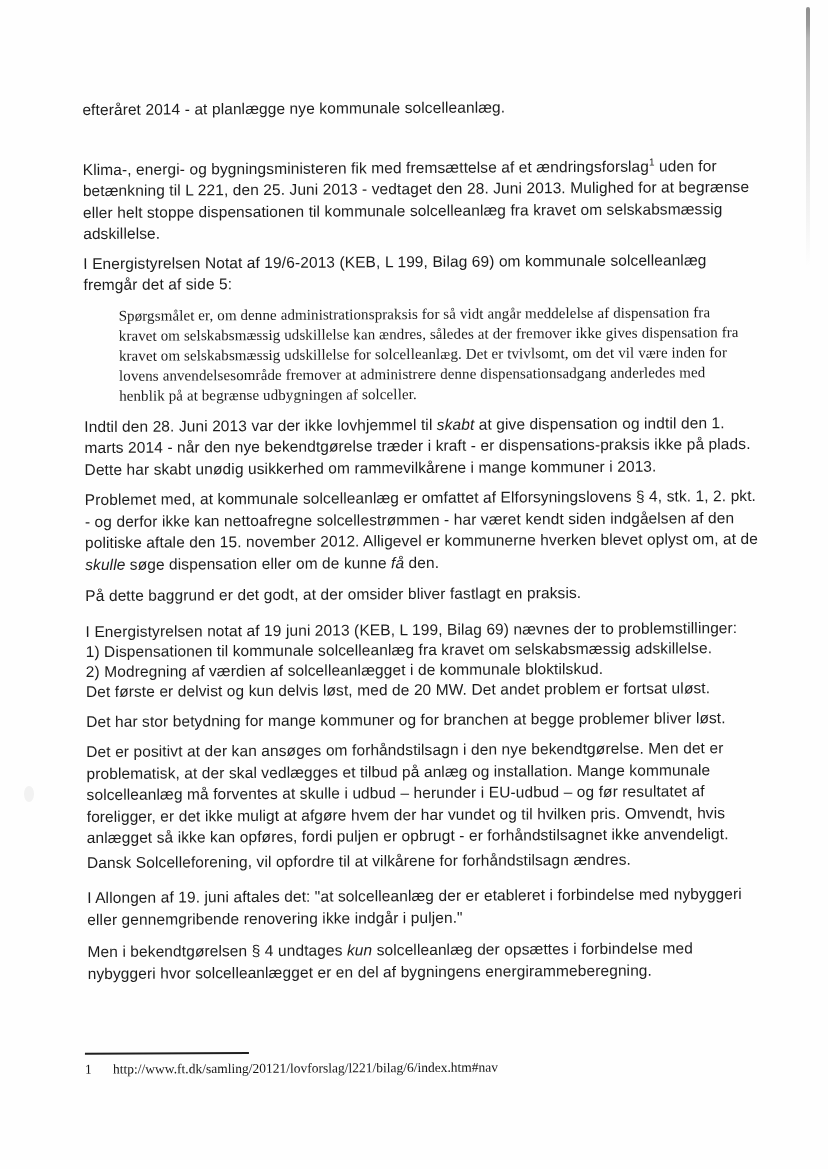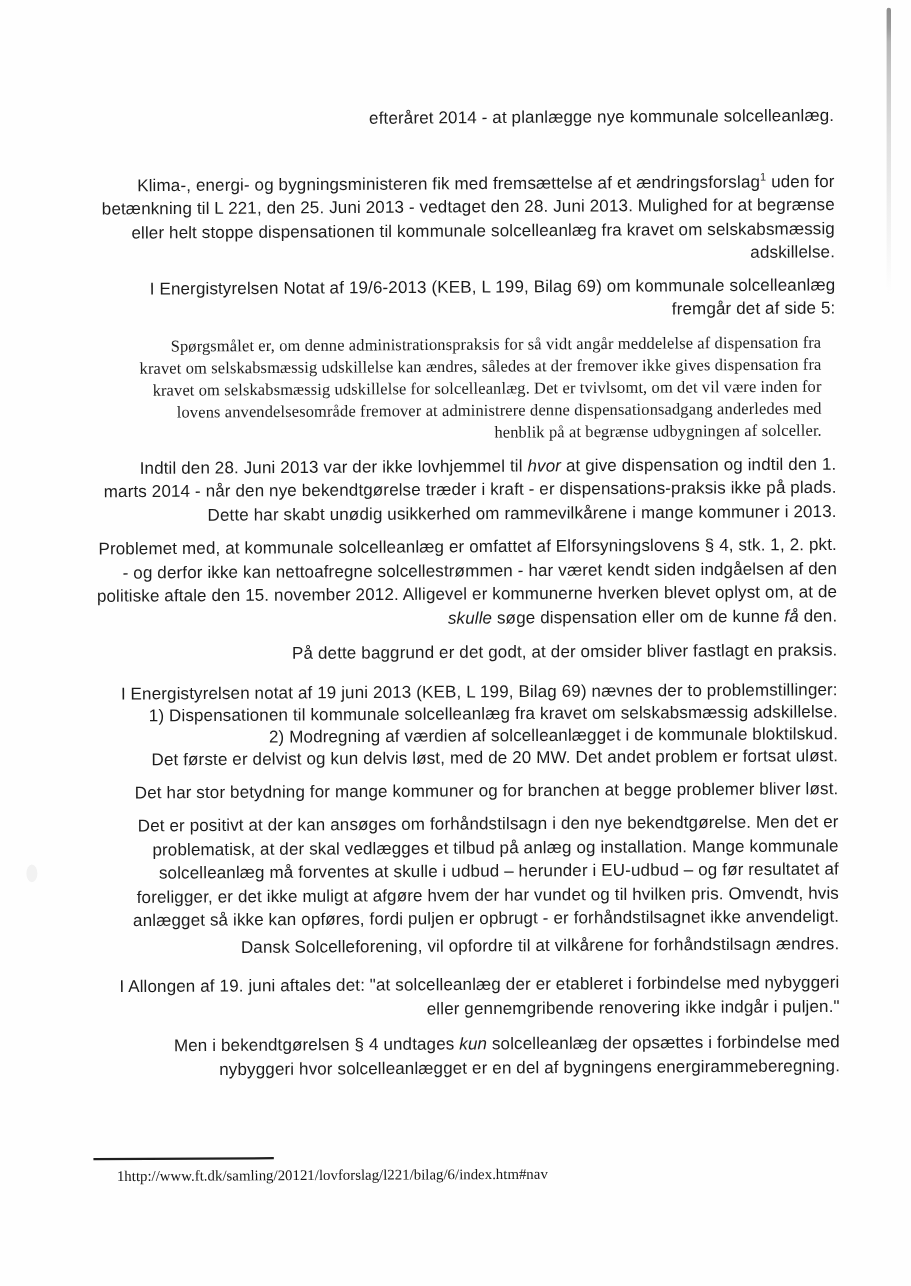--- a/index.html
+++ b/index.html
@@ -11,21 +11,20 @@
     height: 1169px;
     position: relative;
     overflow: hidden;
     background: #fefefe;
     font-family: "Liberation Sans", sans-serif;
     color: #1c1c1c;
   }
   .page {
     position: absolute;
     inset: 0;
-    text-align: right;
   }
   .scan-rotate {
     position: absolute;
     left: 85px;
     top: 97px;
     width: 676px;
     transform: rotate(-0.35deg);
     transform-origin: 50% 50%;
   }
   .para {
@@ -116,21 +115,21 @@
   <div class="scan-rotate">
 
     <p class="para p-intro">efteråret 2014 - at planlægge nye kommunale solcelleanlæg.</p>
 
     <p class="para p-minister"><span>Klima-, energi- og bygningsministeren fik med fremsættelse af et ændringsforslag</span><sup class="fnref">1</sup><span> uden for betænkning til L 221, den 25. Juni 2013 - vedtaget den 28. Juni 2013. Mulighed for at begrænse eller helt stoppe dispensationen til kommunale solcelleanlæg fra kravet om selskabsmæssig adskillelse.</span></p>
 
     <p class="para p-notat-intro">I Energistyrelsen Notat af 19/6-2013 (KEB, L 199, Bilag 69) om kommunale solcelleanlæg fremgår det af side 5:</p>
 
     <blockquote class="blockquote">Spørgsmålet er, om denne administrationspraksis for så vidt angår meddelelse af dispensation fra kravet om selskabsmæssig udskillelse kan ændres, således at der fremover ikke gives dispensation fra kravet om selskabsmæssig udskillelse for solcelleanlæg. Det er tvivlsomt, om det vil være inden for lovens anvendelsesområde fremover at administrere denne dispensationsadgang anderledes med henblik på at begrænse udbygningen af solceller.</blockquote>
 
-    <p class="para p-indtil"><span>Indtil den 28. Juni 2013 var der ikke lovhjemmel til </span><span class="em-it">hvor</span><span> at give dispensation og indtil den 1. marts 2014 - når den nye bekendtgørelse træder i kraft - er dispensations-praksis ikke på plads. Dette har skabt unødig usikkerhed om rammevilkårene i mange kommuner i 2013.</span></p>
+    <p class="para p-indtil"><span>Indtil den 28. Juni 2013 var der ikke lovhjemmel til </span><span class="em-it">skabt</span><span> at give dispensation og indtil den 1. marts 2014 - når den nye bekendtgørelse træder i kraft - er dispensations-praksis ikke på plads. Dette har skabt unødig usikkerhed om rammevilkårene i mange kommuner i 2013.</span></p>
 
     <p class="para p-problemet"><span>Problemet med, at kommunale solcelleanlæg er omfattet af Elforsyningslovens § 4, stk. 1, 2. pkt. - og derfor ikke kan nettoafregne solcellestrømmen - har været kendt siden indgåelsen af den politiske aftale den 15. november 2012. Alligevel er kommunerne hverken blevet oplyst om, at de </span><span class="em-it">skulle</span><span> søge dispensation eller om de kunne </span><span class="em-it">få</span><span> den.</span></p>
 
     <p class="para p-baggrund">På dette baggrund er det godt, at der omsider bliver fastlagt en praksis.</p>
 
     <div class="para p-problemstillinger">
       <div>I Energistyrelsen notat af 19 juni 2013 (KEB, L 199, Bilag 69) nævnes der to problemstillinger:</div>
       <div>1) Dispensationen til kommunale solcelleanlæg fra kravet om selskabsmæssig adskillelse.</div>
       <div>2) Modregning af værdien af solcelleanlægget i de kommunale bloktilskud.</div>
       <div>Det første er delvist og kun delvis løst, med de 20 MW. Det andet problem er fortsat uløst.</div>

